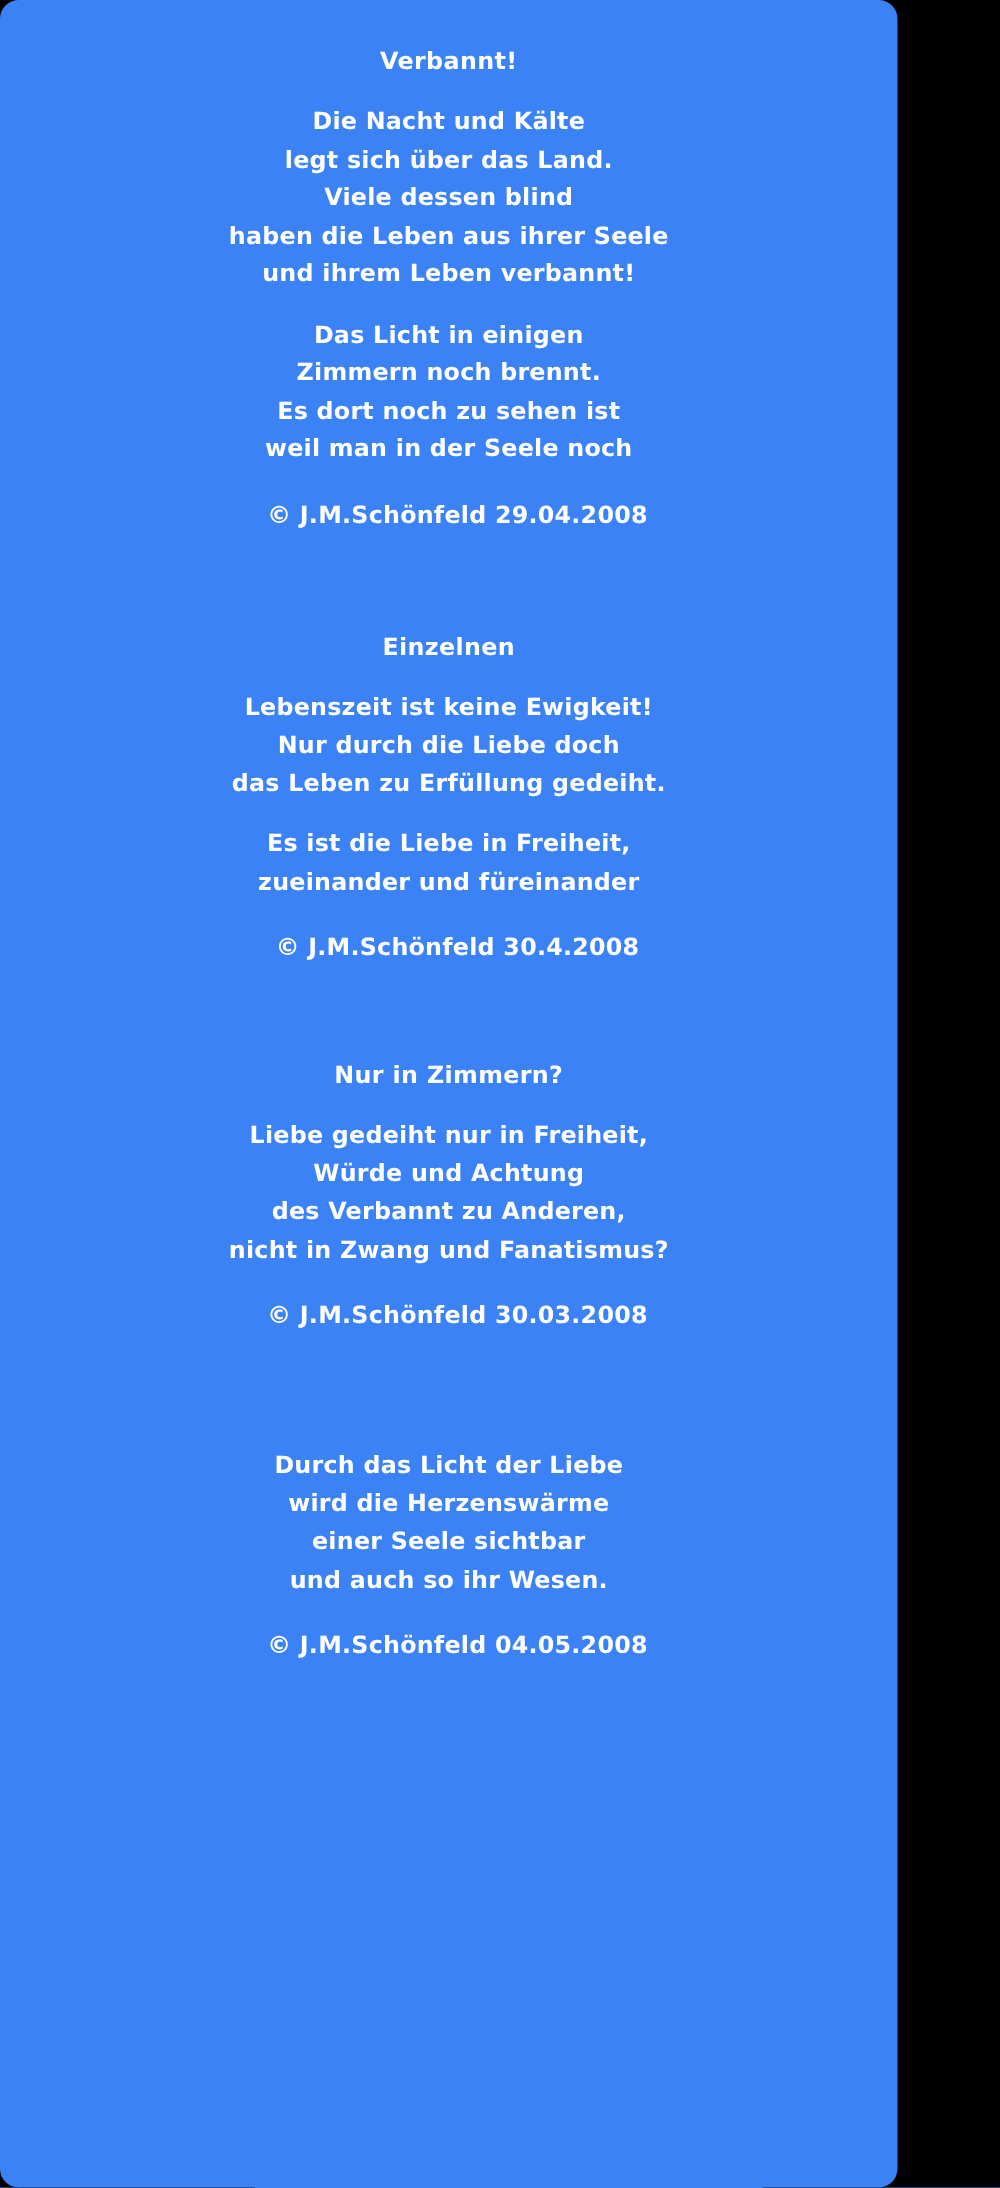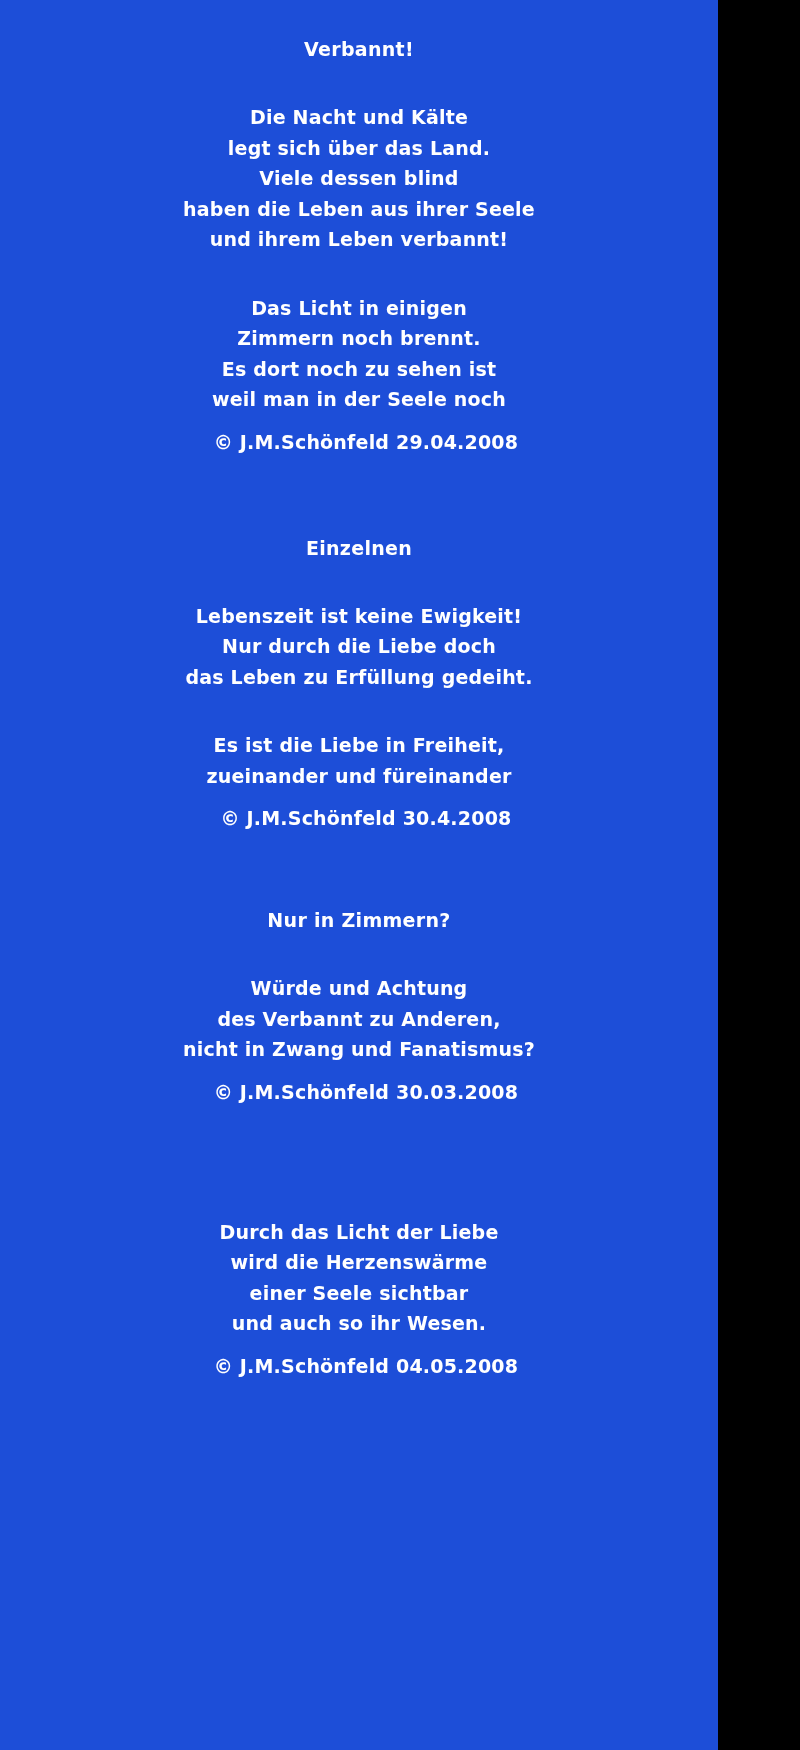--- a/index.html
+++ b/index.html
@@ -11,46 +11,47 @@
     height: 1750px;
     background: #000000;
     font-family: "DejaVu Sans", sans-serif;
     overflow: hidden;
   }
   .page {
     position: relative;
     width: 718px;
     height: 1750px;
     margin: 0;
-    background: #1d4ed8;
+    background: #3b82f6;
     color: #ffffff;
     box-sizing: border-box;
     padding-top: 34px;
+    border-radius: 15px;
   }
   .poem {
     text-align: center;
   }
   .poem-title {
     font-size: 19px;
     font-weight: bold;
     line-height: 30px;
     letter-spacing: 0.3px;
   }
   .stanza {
-    margin-top: 38px;
+    margin-top: 18px;
   }
   .line {
     font-size: 19px;
     font-weight: bold;
     line-height: 30.5px;
     letter-spacing: 0.2px;
     white-space: pre;
   }
   .credit {
-    margin-top: 12px;
+    margin-top: 22px;
     font-size: 19px;
     font-weight: bold;
     line-height: 30px;
     letter-spacing: 0.2px;
     padding-left: 14px;
   }
   .poem-gap {
     height: 72px;
   }
   .poem-gap.first {
@@ -94,20 +95,21 @@
       <div class="line">zueinander und füreinander</div>
     </div>
     <div class="credit">© J.M.Schönfeld 30.4.2008</div>
   </div>
 
   <div class="poem-gap"></div>
 
   <div class="poem">
     <div class="poem-title">Nur in Zimmern?</div>
     <div class="stanza">
+      <div class="line">Liebe gedeiht nur in Freiheit,</div>
       <div class="line">Würde und Achtung</div>
       <div class="line">des Verbannt zu Anderen,</div>
       <div class="line">nicht in Zwang und Fanatismus?</div>
     </div>
     <div class="credit">© J.M.Schönfeld 30.03.2008</div>
   </div>
 
   <div class="poem-gap"></div>
 
   <div class="poem">

